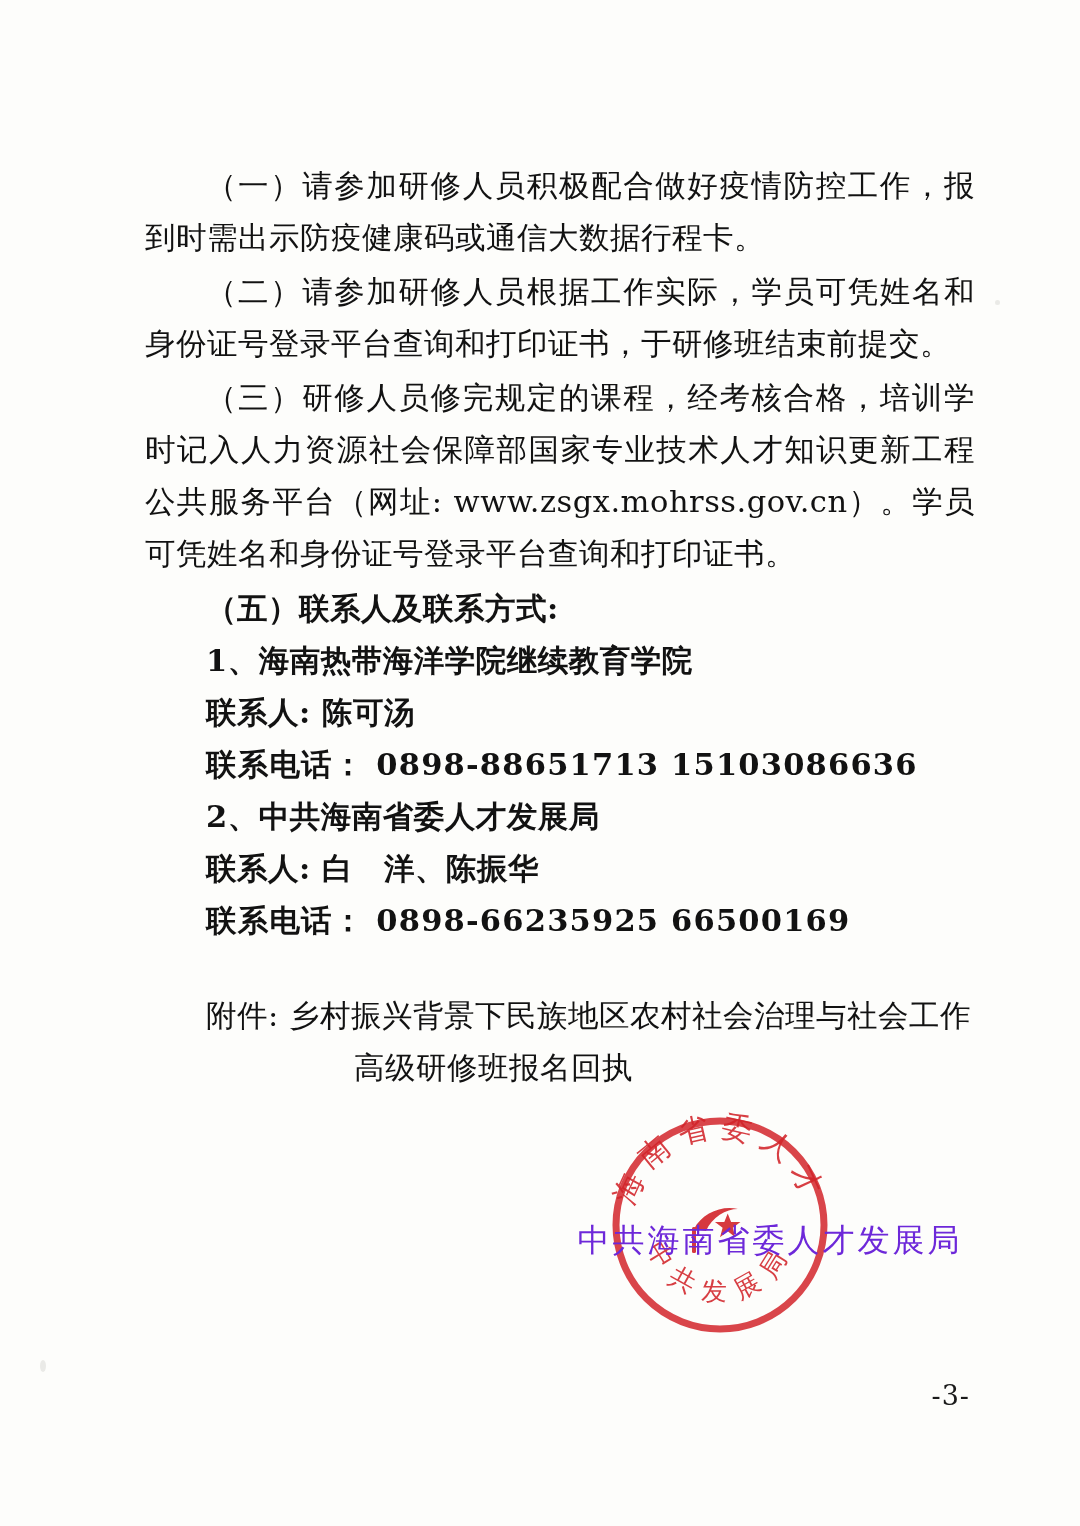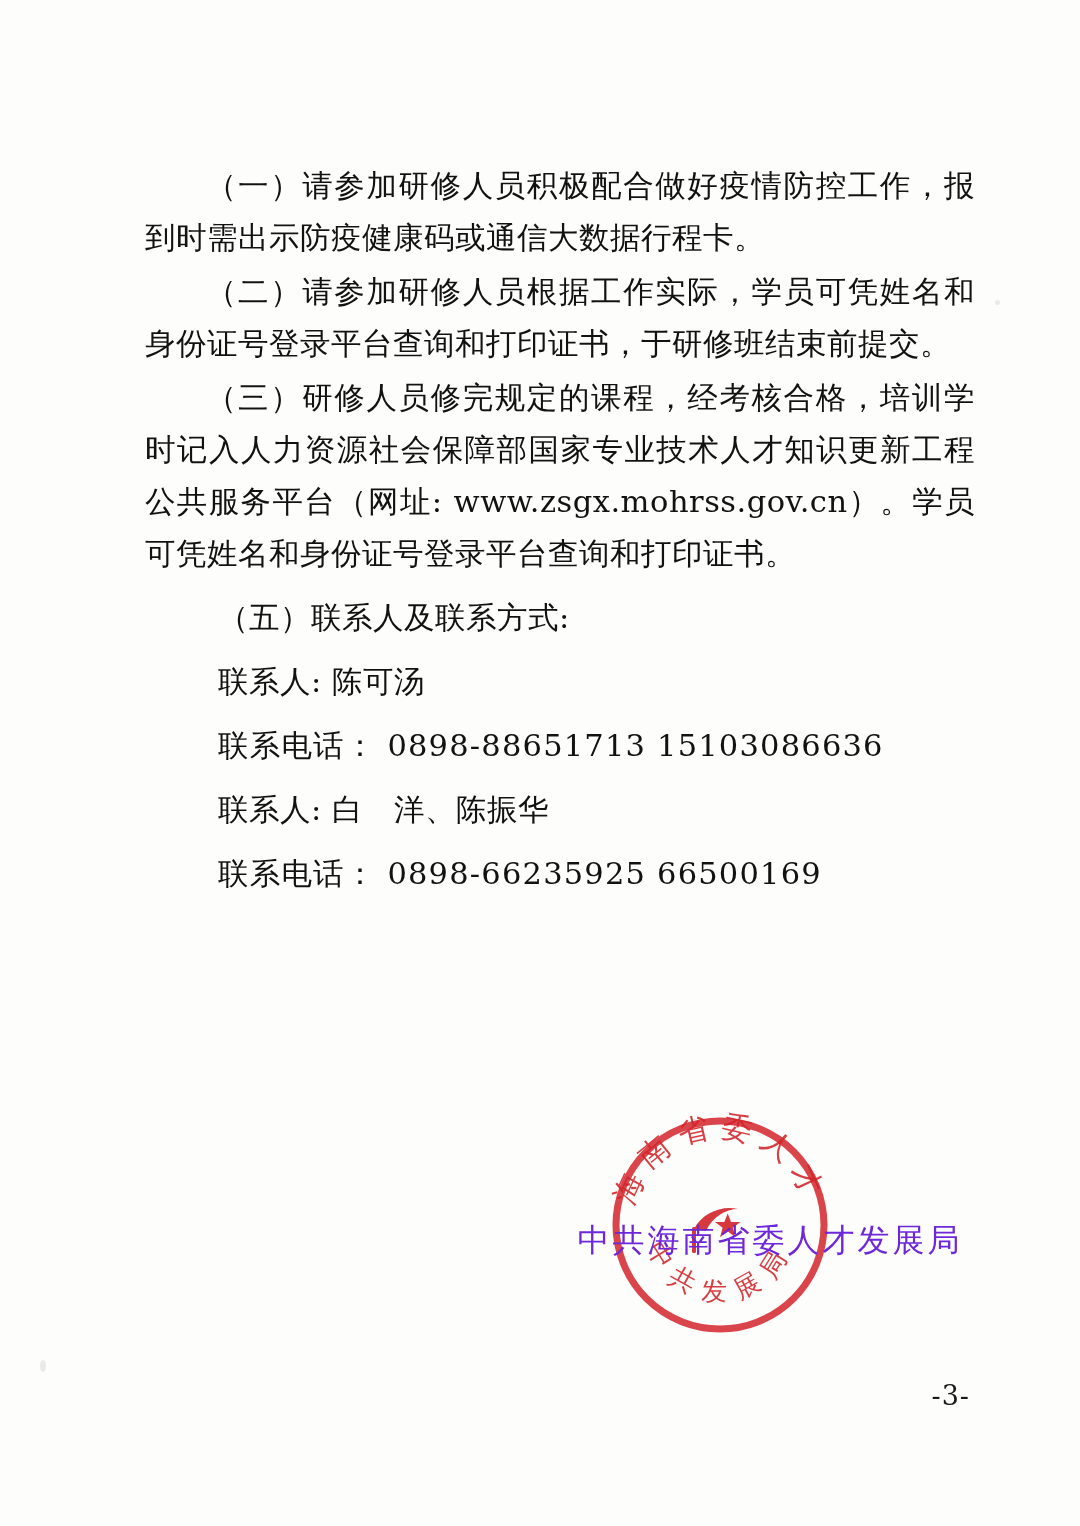--- a/index.html
+++ b/index.html
@@ -34,22 +34,23 @@
     margin: 0 0 2px 0;
     text-indent: 0;
   }
   .indent {
     text-indent: 61px;
   }
   .list-line {
     font-size: 30.5px;
     line-height: 52px;
     letter-spacing: 0.5px;
-    margin: 12px;
+    margin: 0;
     padding-left: 61px;
+    font-weight: bold;
   }
   .mono-ish {
     font-family: "DejaVu Serif", "Liberation Serif", serif;
     letter-spacing: 1.2px;
   }
 
   .attach-block {
     margin-top: 44px;
     font-size: 30.5px;
     line-height: 52px;
@@ -111,25 +112,31 @@
   <div class="speck" style="left:995px; top:300px; width:5px; height:5px;"></div>
 
   <div class="content">
 
     <p class="para indent">（一）请参加研修人员积极配合做好疫情防控工作，报到时需出示防疫健康码或通信大数据行程卡。</p>
     <p class="para indent">（二）请参加研修人员根据工作实际，学员可凭姓名和身份证号登录平台查询和打印证书，于研修班结束前提交。</p>
     <p class="para indent">（三）研修人员修完规定的课程，经考核合格，培训学时记入人力资源社会保障部国家专业技术人才知识更新工程公共服务平台（网址: www.zsgx.mohrss.gov.cn）。学员可凭姓名和身份证号登录平台查询和打印证书。</p>
 
     <p class="list-line">（五）联系人及联系方式:</p>
 
+    <p class="list-line">1、海南热带海洋学院继续教育学院</p>
     <p class="list-line">联系人: 陈可汤</p>
     <p class="list-line mono-ish">联系电话： 0898-88651713     15103086636</p>
+    <p class="list-line">2、中共海南省委人才发展局</p>
     <p class="list-line">联系人: 白　洋、陈振华</p>
     <p class="list-line mono-ish">联系电话： 0898-66235925     66500169</p>
 
+    <div class="attach-block">
+      <div>附件: 乡村振兴背景下民族地区农村社会治理与社会工作</div>
+      <div class="attach-second">高级研修班报名回执</div>
+    </div>
 
   </div>
 
   <div class="seal">
     <svg width="240" height="240" viewBox="0 0 240 240" xmlns="http://www.w3.org/2000/svg">
       <defs>
         <path id="topArc" d="M 32,120 A 88,88 0 0 1 208,120" fill="none"></path>
         <path id="botArc" d="M 45,120 A 75,75 0 0 0 195,120" fill="none"></path>
       </defs>
       <circle cx="120" cy="120" r="104" fill="none" stroke="#d2242a" stroke-width="7" opacity="0.85"></circle>

